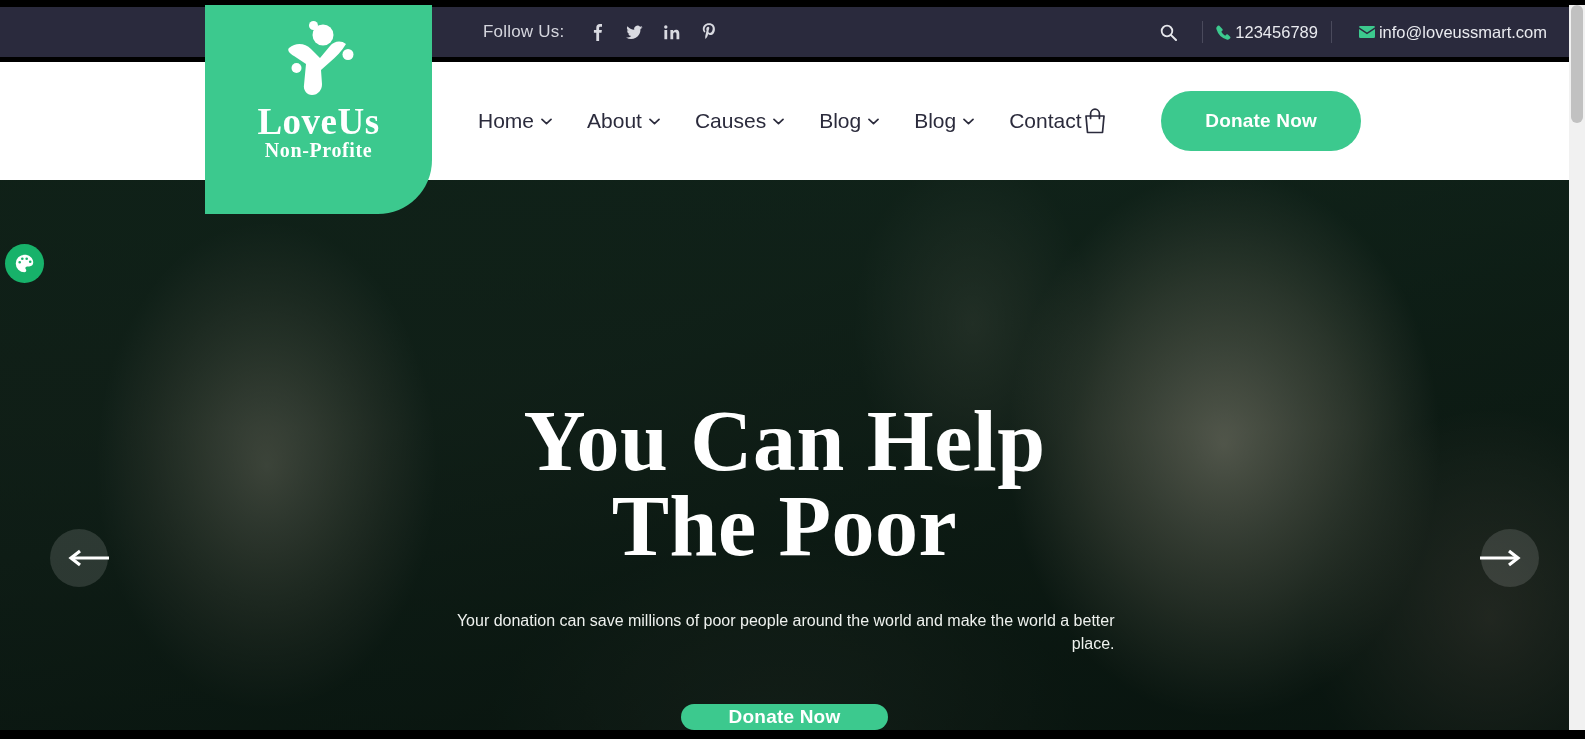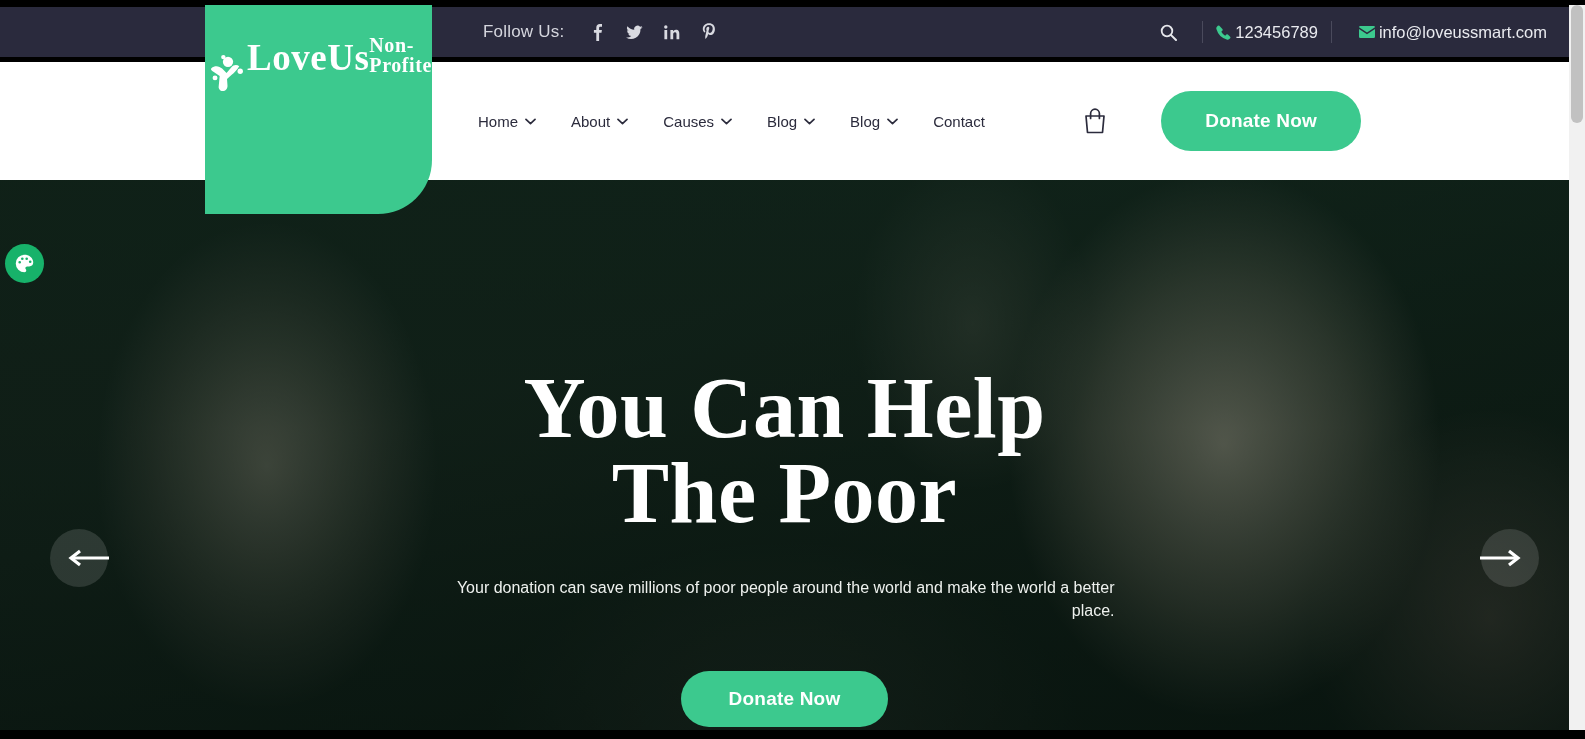--- a/index.html
+++ b/index.html
@@ -52,21 +52,21 @@
   .navbar {
     position:absolute; left:0; top:62px; width:1569px; height:118px;
     background:#ffffff; z-index:25;
   }
   .nav-links {
     position:absolute; left:478px; top:0; height:118px;
     display:flex; align-items:center; gap:0;
   }
   .nav-item {
     display:flex; align-items:center; gap:7px;
-    color:#2b2b3c; font-size:15px; font-weight:400;
+    color:#2b2b3c; font-size:21px; font-weight:400;
     padding:0 35px 0 0; cursor:pointer; white-space:nowrap;
   }
   .nav-item:first-child { padding-left:0; }
   .nav-item .cv { display:flex; align-items:center; color:#2b2b3c; }
 
   .nav-right {
     position:absolute; right:208px; top:0; height:118px;
     display:flex; align-items:center; gap:0;
   }
   .bag-btn { display:flex; align-items:center; justify-content:center; width:40px; height:40px; color:#2b2b3c; }
@@ -80,22 +80,22 @@
     cursor:pointer; white-space:nowrap;
     letter-spacing:.2px;
   }
 
   
   .logo-badge {
     position:absolute; left:205px; top:5px; width:227px; height:209px;
     background:#3cc98e;
     border-bottom-right-radius:54px;
     z-index:40;
-    display:flex; flex-direction:row; 
-    padding-top:30px;
+    display:flex; flex-direction:column; align-items:center;
+    padding-top:16px;
   }
   .logo-mark { width:86px; height:78px; }
   .logo-name {
     font-family:"Liberation Serif", serif;
     color:#ffffff; font-size:37px; font-weight:700;
     letter-spacing:.5px; margin-top:4px; line-height:1;
   }
   .logo-sub {
     font-family:"Liberation Serif", serif;
     color:#ffffff; font-size:20px; font-weight:700;
@@ -128,20 +128,21 @@
     width:100%; height:100%;
     display:flex; flex-direction:column; align-items:center;
     padding-top:186px;
   }
   .hero-title {
     font-family:"Liberation Serif", serif;
     color:#ffffff; font-weight:700;
     font-size:86px; line-height:.99;
     text-align:center; letter-spacing:.5px;
     max-width:700px;
+    margin-top:33px;
   }
   .hero-sub {
     margin-top:40px;
     color:#eef1ee; font-size:16px; line-height:1.45;
     text-align:right; max-width:660px;
   }
   .donate-hero {
     margin-top:48px;
     background:#3cc98e; color:#ffffff;
     font-size:19px; font-weight:700;

